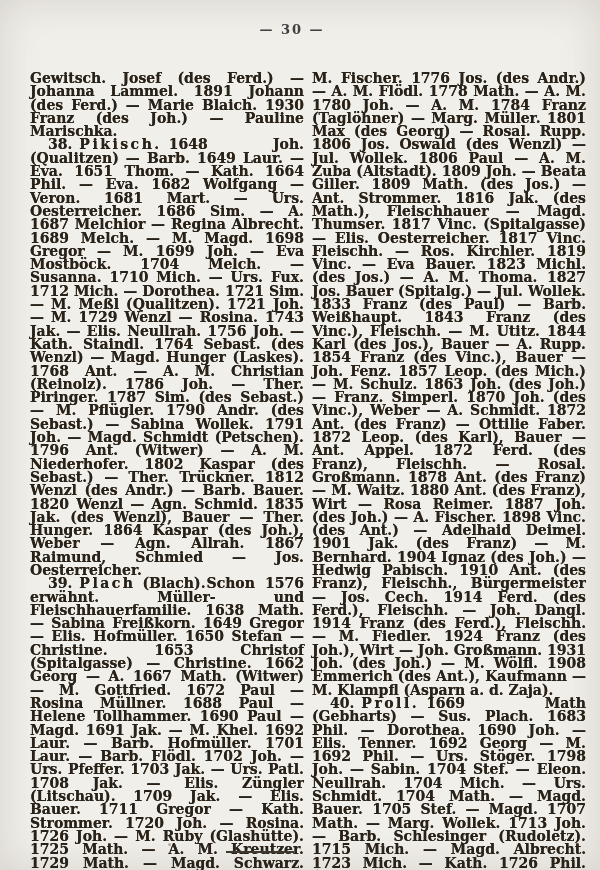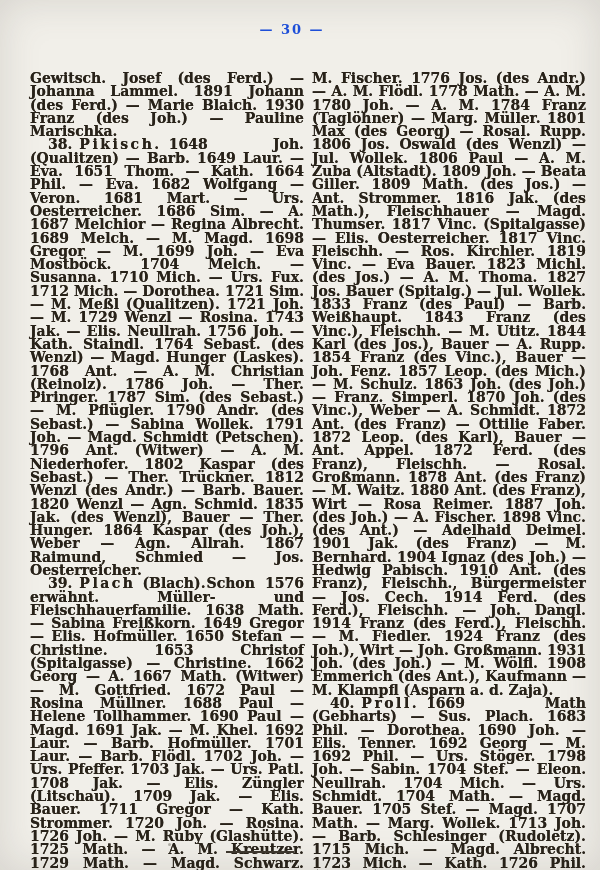--- a/index.html
+++ b/index.html
@@ -17,21 +17,21 @@
       radial-gradient(ellipse 90px 30px at 80px 850px, rgba(110,105,95,0.12), rgba(110,105,95,0) 70%),
       radial-gradient(ellipse 120px 40px at 520px 845px, rgba(110,105,95,0.10), rgba(110,105,95,0) 70%),
       linear-gradient(180deg, #f3f1eb 0%, #f1efe9 55%, #ecea e2 100%);
     box-shadow: inset 0 0 40px rgba(90,85,75,0.18);
     color:#282219;
   }
   .page-number{
     position:absolute;top:22px;left:0;right:16px;
     text-align:center;
     font-size:13px;font-weight:bold;letter-spacing:2px;
-    color:#1d4ed8;
+    color:#404040;
   }
   .col{
     position:absolute;top:72px;width:274px;
     font-size:14px;line-height:13.3px;font-weight:bold;
     text-align:justify;
     text-shadow:0 0 0.5px rgba(43,36,26,0.85);
     hyphens:none;
   }
   .col-left{left:30px;}
   .col-right{left:312px;}

